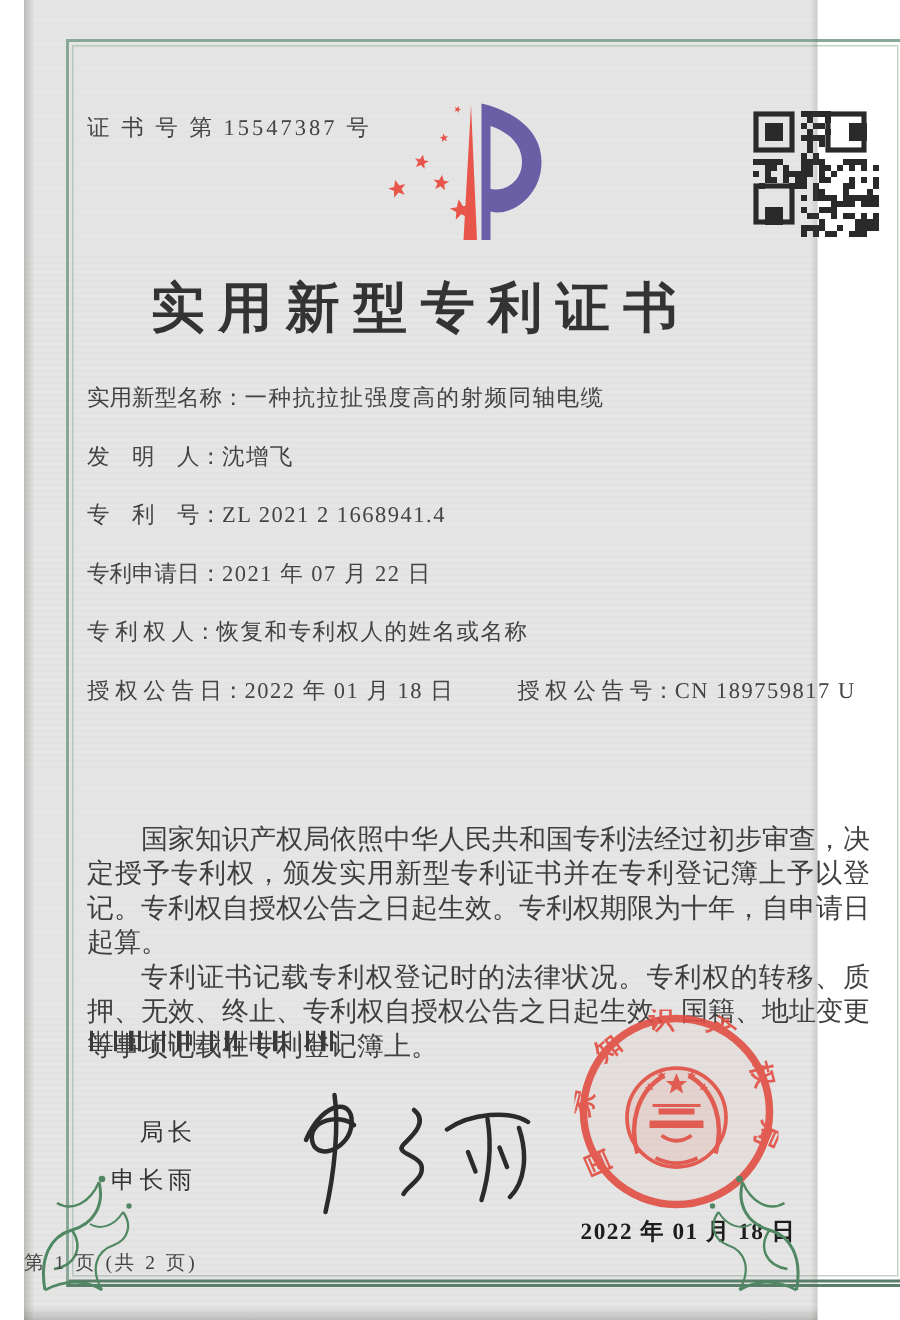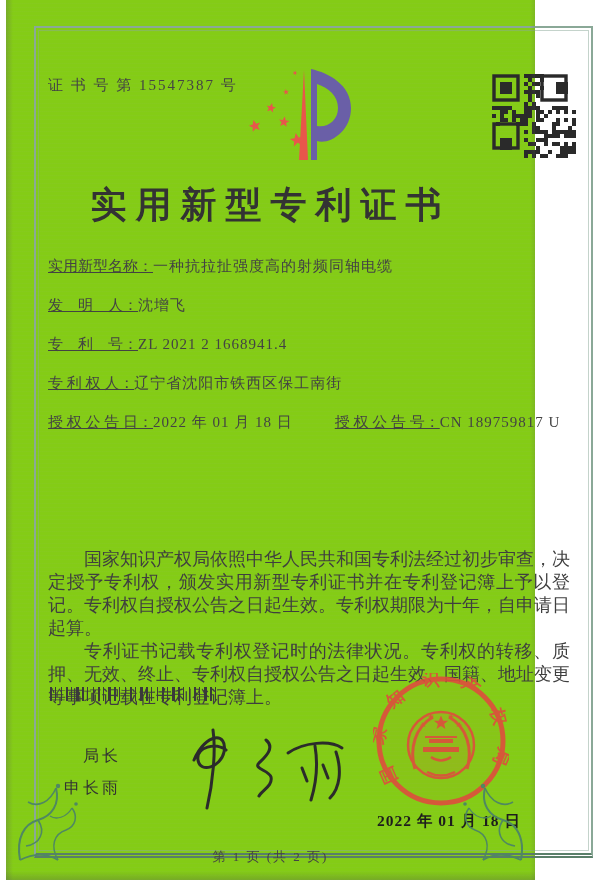--- a/index.html
+++ b/index.html
@@ -1,19 +1,19 @@
 <!DOCTYPE html>
 <html><head>
 <meta charset="utf-8">
 <style>
   * { margin:0; padding:0; box-sizing:border-box; }
   html,body { width:600px; height:880px; background:#ffffff; overflow:hidden;
               font-family:"Liberation Serif", serif; }
-  .paper { position:absolute; left:6px; top:0; width:529px; height:880px;
-           background:#84cc16; }
+  .paper { position:absolute; left:16px; top:0; width:529px; height:880px;
+           background:#e5e5e5; }
   .paper::before { content:''; position:absolute; inset:0; pointer-events:none;
            background:repeating-linear-gradient(0deg, rgba(160,175,150,.05) 0 1px, transparent 1px 4px); }
   .scan-edge-left { position:absolute; left:0; top:0; bottom:0; width:7px;
            background:linear-gradient(90deg, rgba(90,95,85,.30), rgba(90,95,85,0)); }
   .scan-edge-right { position:absolute; right:0; top:0; bottom:0; width:5px;
            background:linear-gradient(270deg, rgba(90,95,85,.18), rgba(90,95,85,0)); }
   .scan-edge-bottom { position:absolute; left:0; right:0; bottom:0; height:9px;
            background:linear-gradient(0deg, rgba(80,85,78,.28), rgba(80,85,78,0)); }
   .frame { position:absolute; left:28px; top:26px; width:559px; height:832px;
            border:2px solid #8aa897; border-bottom:5px double #597f69; }
@@ -21,35 +21,35 @@
            border:1px solid rgba(138,168,151,.5); }
   .cert-no { position:absolute; left:42px; top:76px; font-size:15px;
            letter-spacing:2px; color:#444; }
   .logo { position:absolute; left:233px; top:60px; }
   .qr { position:absolute; left:486px; top:74px; }
   .title { position:absolute; left:0; top:181px; width:100%; text-align:center;
            font-size:36px; font-weight:600; letter-spacing:9px; color:#333; }
   .fields { position:absolute; left:42px; top:255px; width:530px; }
   .frow { margin-bottom:17px; font-size:15px; color:#434343; line-height:22px;
           white-space:nowrap; }
-  .flabel { color:#434343;text-decoration:underline; }
+  .flabel { color:#434343; }
   .fvalue { letter-spacing:1px; }
   .pair2 { display:inline-block; margin-left:42px; }
   .body-text { position:absolute; left:42px; top:524px; width:522px;
           font-size:18px; line-height:23px; color:#3f3f3f; text-align:justify;margin-top:24px; }
   .body-text p { text-indent:2em; }
   .officer { position:absolute; left:58px; top:740px; font-size:16px;
           color:#333; line-height:32px; letter-spacing:3px;text-align:right; }
   .signature { position:absolute; left:160px; top:720px; }
   .barcode { position:absolute; left:42px; top:687px; }
   .seal { position:absolute; left:367px; top:673px; opacity:.88; }
   .issue-date { position:absolute; left:371px; top:811px; font-size:15.5px;
           color:#1d1d1d; letter-spacing:1px; font-weight:600; }
-  .footer { position:absolute; left:0; top:833px; width:100%; text-align:center;
-          font-size:13px; letter-spacing:2px; color:#444;margin-top:15px; }
+  .footer { position:absolute; left:0; top:833px; width:100%; 
+          font-size:13px; letter-spacing:2px; color:#444; }
   .flourish { position:absolute; bottom:14px; }
   .flourish.left { left:8px; }
   .flourish.right { right:8px; transform:scaleX(-1); }
 </style>
 </head>
 <body>
 
 <div class="paper">
 
   <div class="frame"></div>
@@ -214,21 +214,24 @@
     <div class="frow">
       <span class="flabel">实用新型名称：</span><span class="fvalue">一种抗拉扯强度高的射频同轴电缆</span>
     </div>
     <div class="frow">
       <span class="flabel">发　明　人：</span><span class="fvalue">沈增飞</span>
     </div>
     <div class="frow">
       <span class="flabel">专　利　号：</span><span class="fvalue">ZL 2021 2 1668941.4</span>
     </div>
     <div class="frow">
-      <span class="flabel">专 利 权 人：</span><span class="fvalue">辽宁省沈阳市铁西区保工南街</span>
+      <span class="flabel">专利申请日：</span><span class="fvalue">2021 年 07 月 22 日</span>
+    </div>
+    <div class="frow">
+      <span class="flabel">专 利 权 人：</span><span class="fvalue">恢复和专利权人的姓名或名称</span>
     </div>
     <div class="frow">
       <span class="flabel">授 权 公 告 日：</span><span class="fvalue">2022 年 01 月 18 日</span><span class="pair2"><span class="flabel">授 权 公 告 号：</span><span class="fvalue">CN 189759817 U</span></span>
     </div>
   </div>
 
   <div class="body-text">
     <p>国家知识产权局依照中华人民共和国专利法经过初步审查，决定授予专利权，颁发实用新型专利证书并在专利登记簿上予以登记。专利权自授权公告之日起生效。专利权期限为十年，自申请日起算。</p>
     <p>专利证书记载专利权登记时的法律状况。专利权的转移、质押、无效、终止、专利权自授权公告之日起生效、国籍、地址变更等事项记载在专利登记簿上。</p>
   </div>

